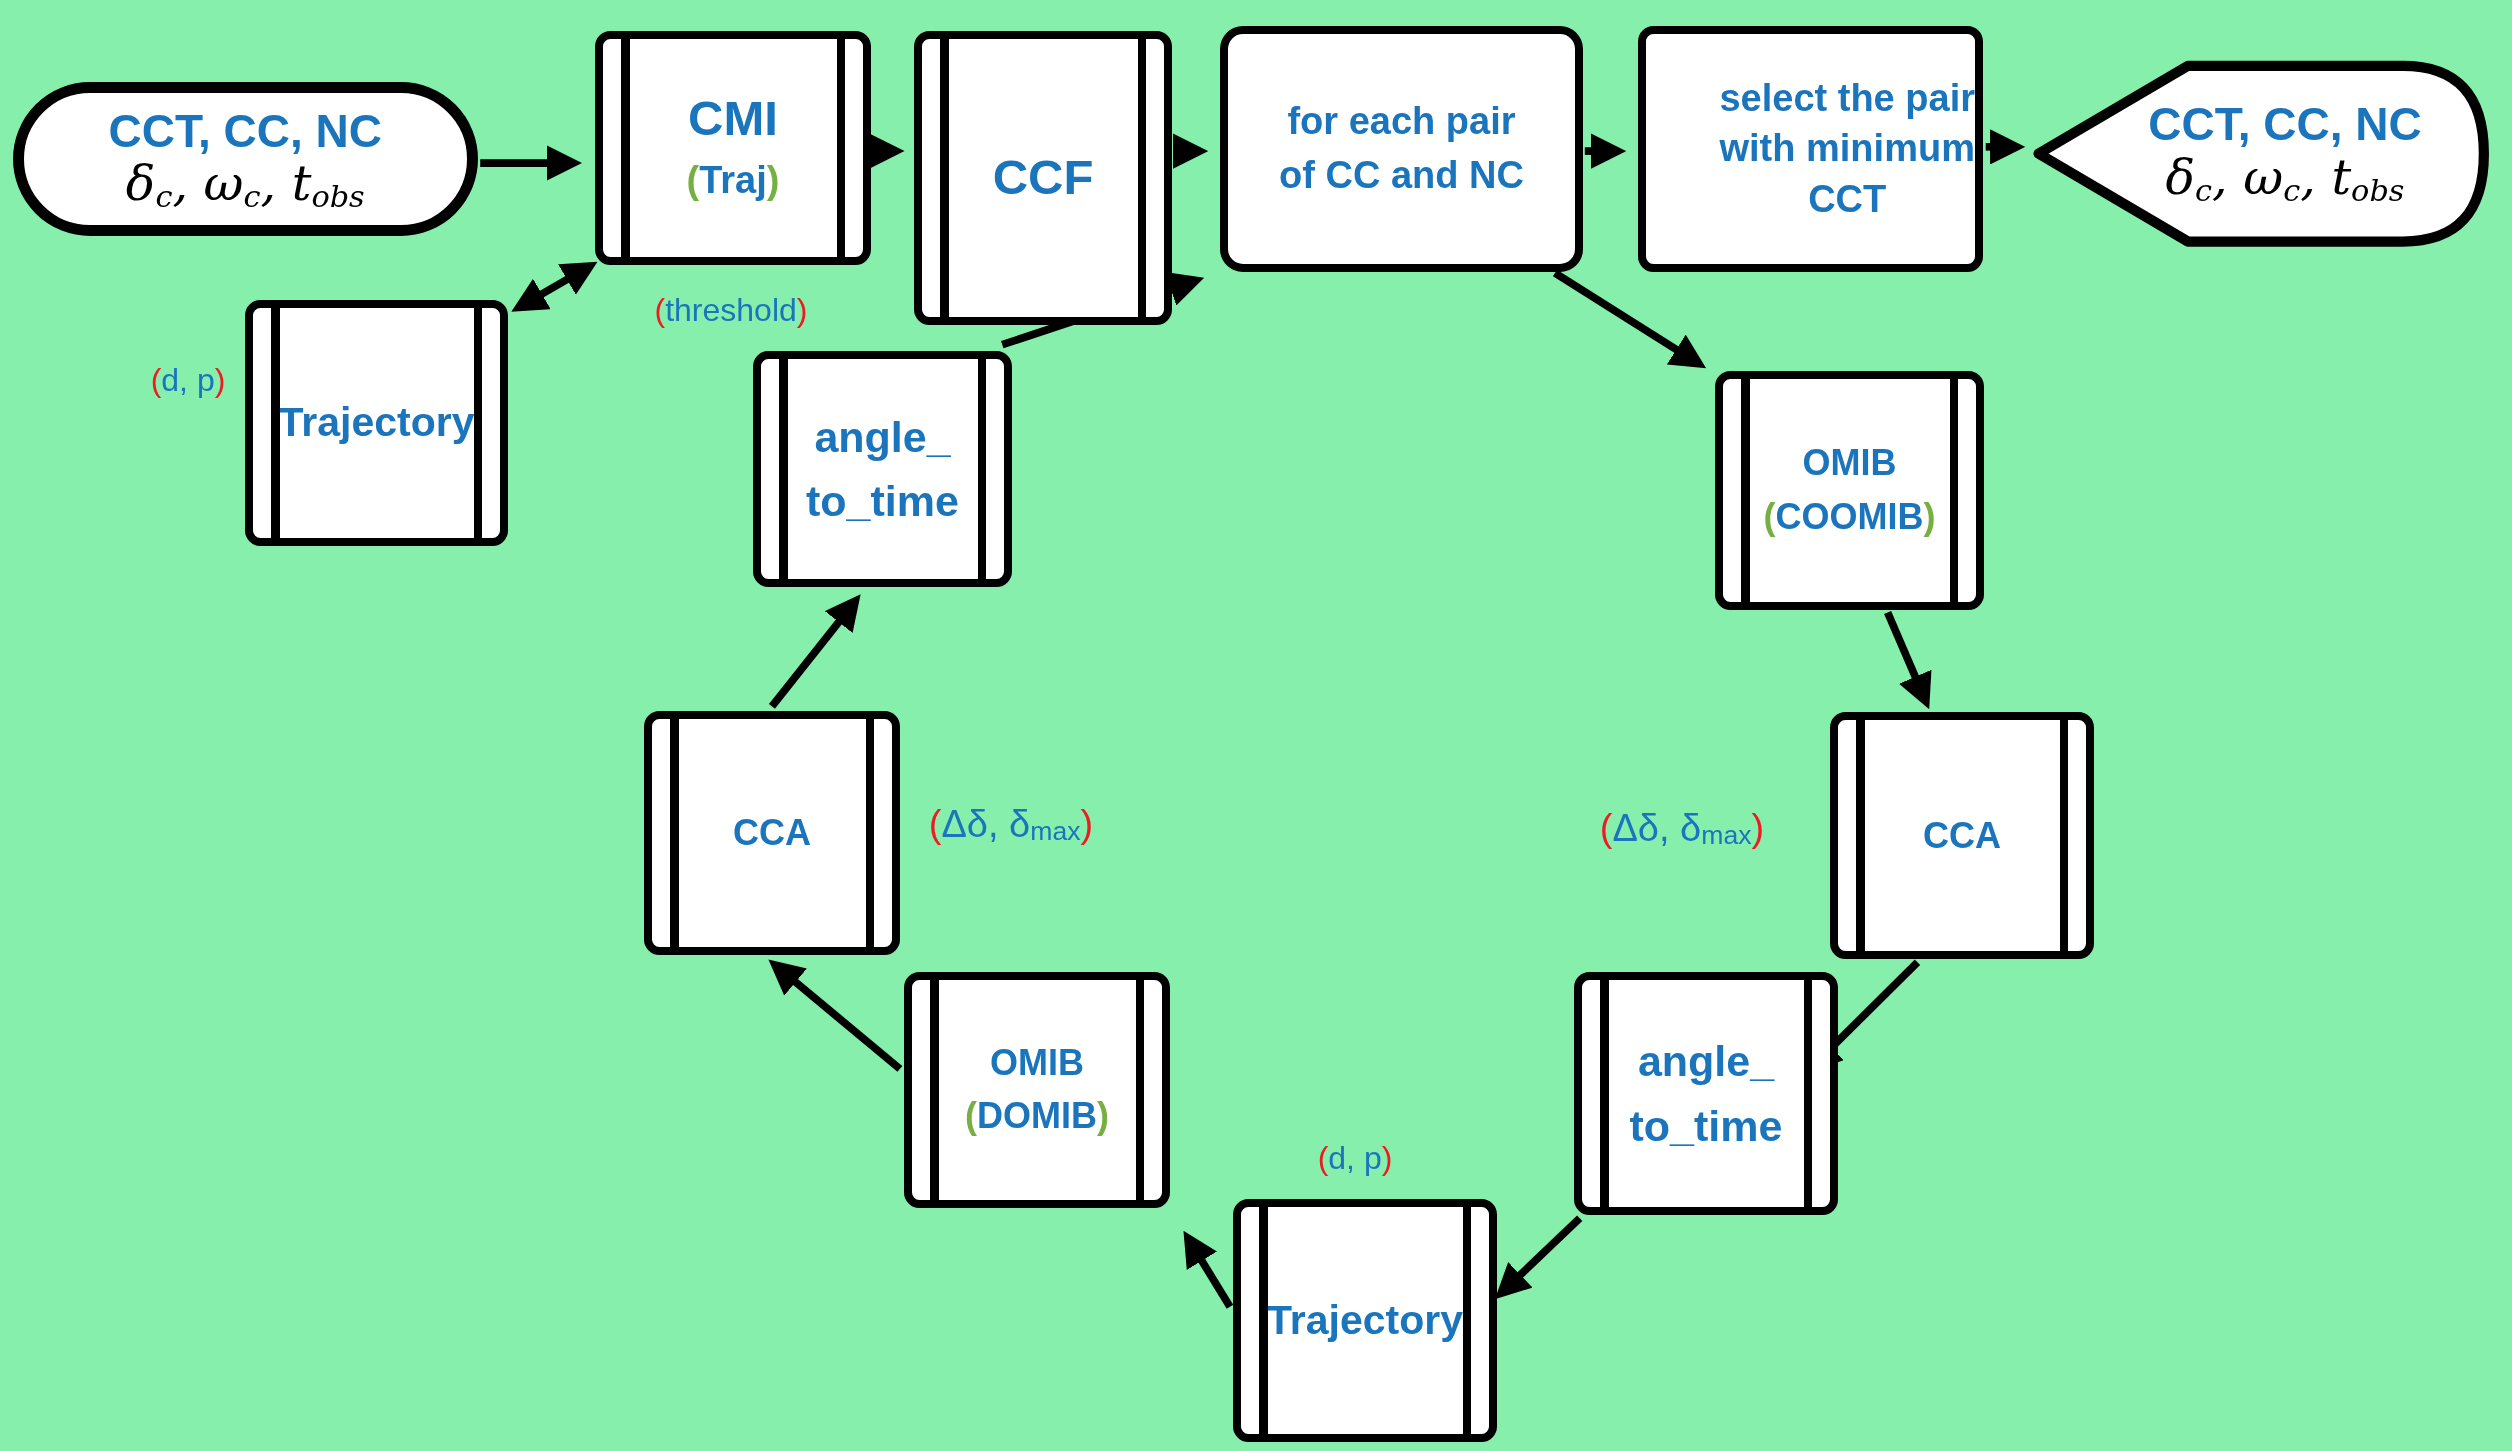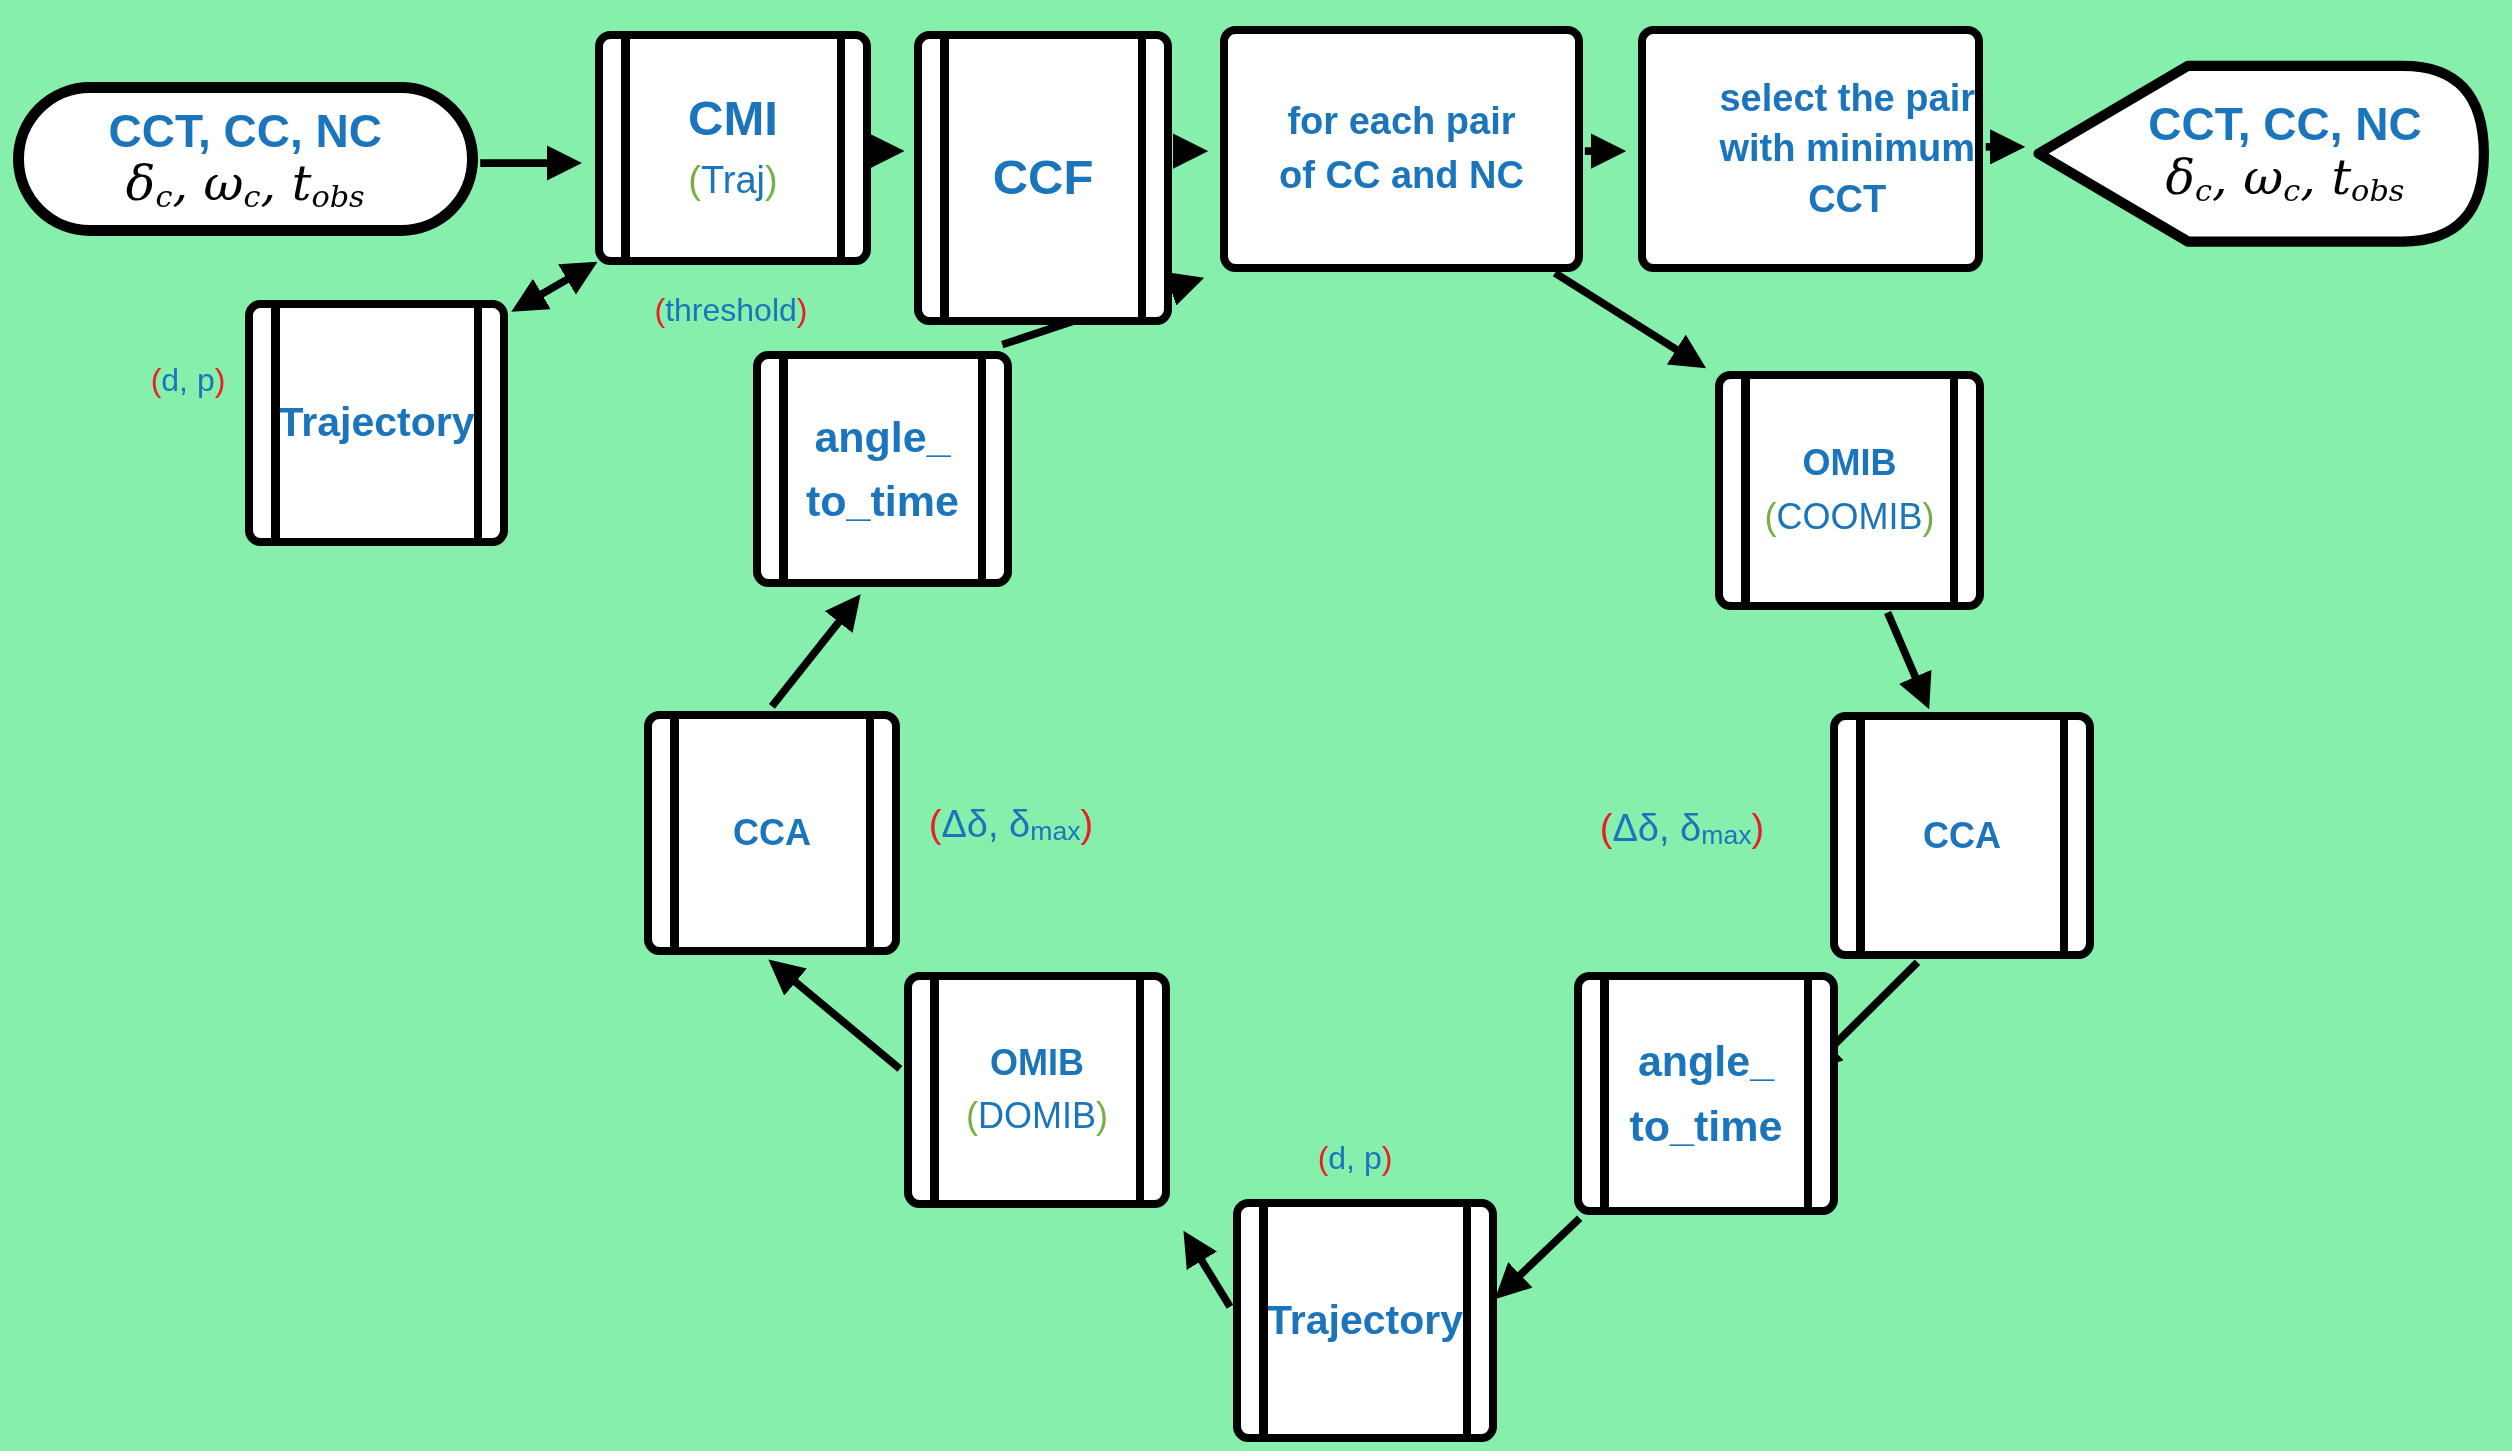--- a/index.html
+++ b/index.html
@@ -8,21 +8,21 @@
   #arrow-layer{position:absolute;left:0;top:0;width:2512px;height:1452px;}
 
   .node{position:absolute;box-sizing:border-box;background:#ffffff;border:8.5px solid #000;
         border-radius:15.4px;display:flex;flex-direction:column;align-items:center;
         justify-content:center;text-align:center;}
   .terminator{border-width:11px;border-radius:81px;}
   .bar{position:absolute;top:0;bottom:0;width:8.5px;background:#000;}
   .bar.l{left:18px;} .bar.r{right:18px;}
   .title{font-weight:700;font-size:36px;line-height:1.1;color:#1b75bc;}
   .title.big{font-size:49px;}
-  .note{font-weight:400;font-size:38px;line-height:1.2;color:#1b75bc;margin-top:12px;}
+  .note{font-weight:700;font-size:38px;line-height:1.2;color:#1b75bc;margin-top:12px;}
   .proc-text{font-weight:700;font-size:38px;line-height:1.42;color:#1b75bc;}
   .two-line{font-weight:700;font-size:43px;line-height:1.5;color:#1b75bc;}
 
   .math{font-family:"DejaVu Serif","Liberation Serif",serif;font-style:italic;
         font-size:49px;color:#000;line-height:1.1;}
   .math sub{font-size:0.62em;font-style:italic;vertical-align:-0.22em;letter-spacing:0;}
 
   .flabel{position:absolute;transform:translate(-50%,-50%);white-space:nowrap;
           font-weight:400;font-size:32px;line-height:1;}
   .pr{color:#ec1c24;} .pg{color:#76b043;} .pb{color:#1b75bc;}
@@ -73,21 +73,21 @@
     <div class="title big">CMI</div>
     <div class="note"><span class="pg">(</span><span class="pb">Traj</span><span class="pg">)</span></div>
   </div>
 
   <div class="node" style="left:914px;top:31px;width:258px;height:294px;">
     <div class="bar l"></div>
     <div class="bar r"></div>
     <div class="title big">CCF</div>
   </div>
 
-  <div class="node" style="left:1220px;top:25.6px;width:363px;height:246px;">
+  <div class="node" style="left:1220px;top:25.6px;width:363px;height:246px;border-radius:23px;">
     <div class="proc-text">
       <div>for each pair</div>
       <div>of CC and NC</div>
     </div>
   </div>
 
   <div class="node" style="left:1638px;top:25.6px;width:345px;height:246px;align-items:flex-end;">
     <div class="proc-text" style="line-height:1.33;">
       <div>select the pair</div>
       <div>with minimum</div>

